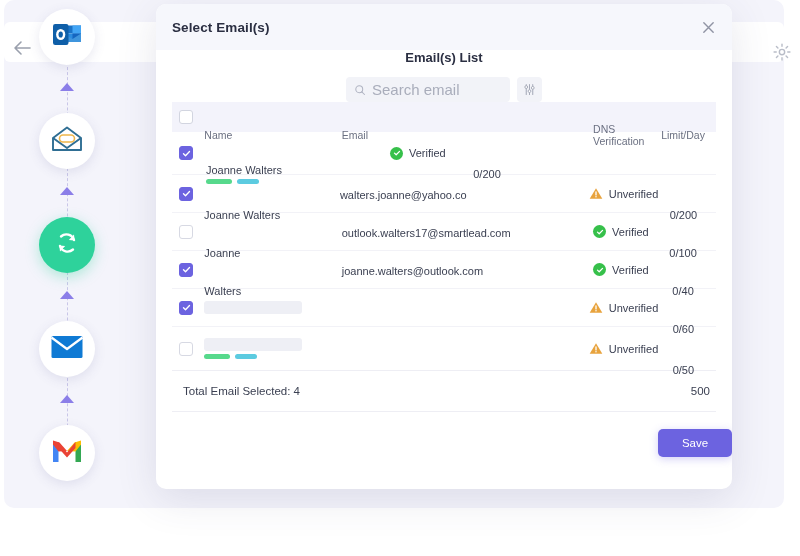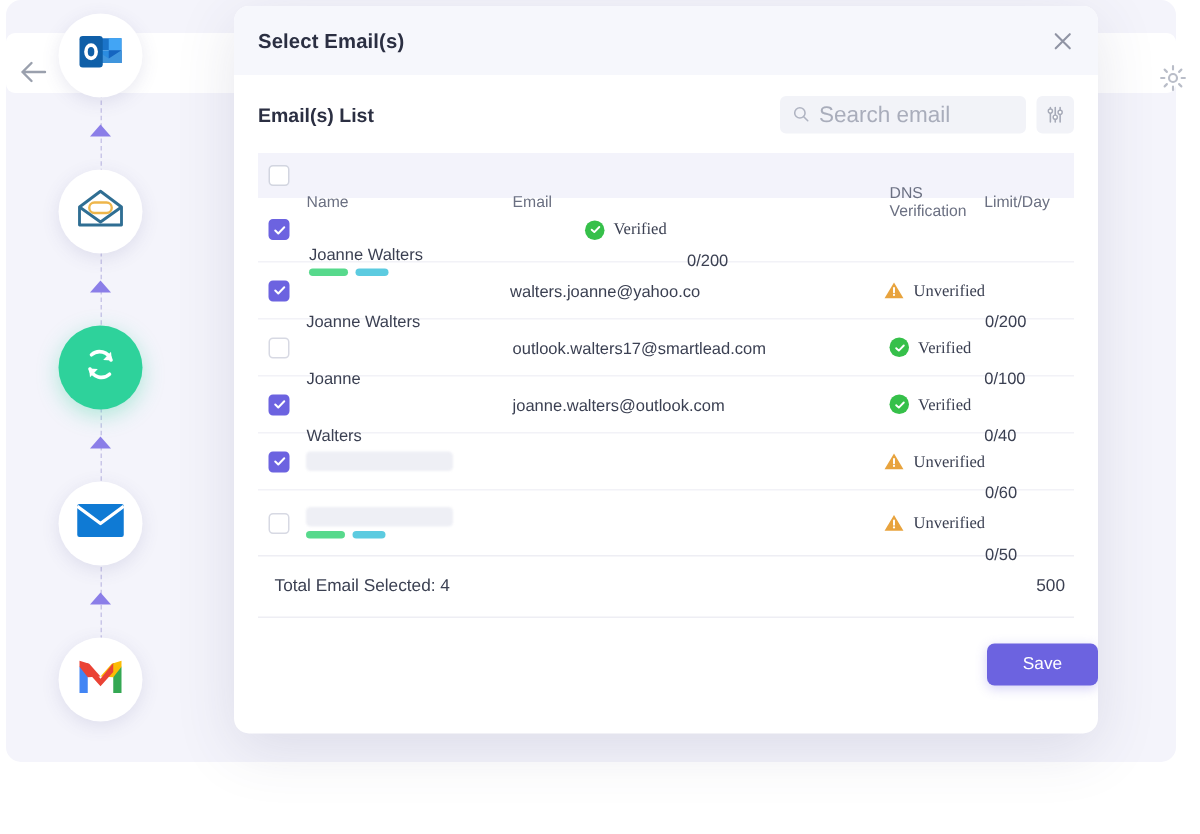--- a/index.html
+++ b/index.html
@@ -64,20 +64,21 @@
     display:flex; align-items:center; justify-content:space-between;
     padding: 0 16px 0 16px;
   }
   .modal-title { font-size:13.5px; font-weight:700; color:#2b2f42; letter-spacing:0.1px; }
   .close-icon { color:#9094a4; cursor:pointer; line-height:0; }
 
   .modal-body { padding: 0 16px; }
   .list-head {
     display:flex; align-items:center; justify-content:space-between;
     height:52px;
+    flex-direction:column;
   }
   .list-title { font-size:13px; font-weight:700; color:#2b2f42; }
   .search-wrap { display:flex; align-items:center; gap:7px; }
   .search-box {
     width:164px; height:25px; background:#f2f3f8; border-radius:4px;
     display:flex; align-items:center; gap:6px; padding:0 8px;
   }
   .search-box input {
     border:none; outline:none; background:transparent;
     font-family:"Liberation Sans", sans-serif;
@@ -99,21 +100,21 @@
     display:flex; align-items:center; height:38px;
     border-bottom:1px solid #f2f2f7;
     position:relative;
   }
   .row.tall { height:43px; }
   .row:last-of-type { border-bottom:none; }
   .c-check { width:30px; display:flex; align-items:center; padding-left:7px; }
   .c-name  { width:152px; padding-left:4px; }
   .c-email { width:232px; }
   .c-dns   { width:104px; display:flex; align-items:center; gap:6px;padding-left:36px; }
-  .c-limit { width:64px; text-align:left; padding-right:6px; }
+  .c-limit { width:64px; text-align:center; padding-right:6px; }
 
   .th { font-size:10.5px; color:#6b7082; font-weight:400;margin-top:36px; }
   .td { font-size:11px; color:#3b4052;margin-top:42px; }
   .td.limit { font-size:11px; color:#3b4052; }
 
   .cb {
     width:14px; height:14px; border-radius:3px;
     border:1.4px solid #d7d9e3; background:#ffffff;
     display:flex; align-items:center; justify-content:center;
     cursor:pointer; flex:none;
@@ -128,21 +129,21 @@
   .pill.b { width:22px; background:#5ccbe0; }
 
   .skeleton {
     height:13px; border-radius:3px;
     background:#eeeff5;
     filter: blur(0.6px);
   }
   .sk-name { width:98px; }
   .sk-email { width:128px; }
 
-  .status { font-size:11px;font-family:Liberation Serif, serif; }
+  .status { font-size:11px; }
   .status.ok { color:#3b4052; }
   .status.warn { color:#3b4052; }
 
   .badge-ok {
     width:13px; height:13px; border-radius:50%;
     background:#36c04a; display:flex; align-items:center; justify-content:center;
     flex:none;
   }
   .badge-warn { width:14px; height:13px; flex:none; line-height:0; }
 

